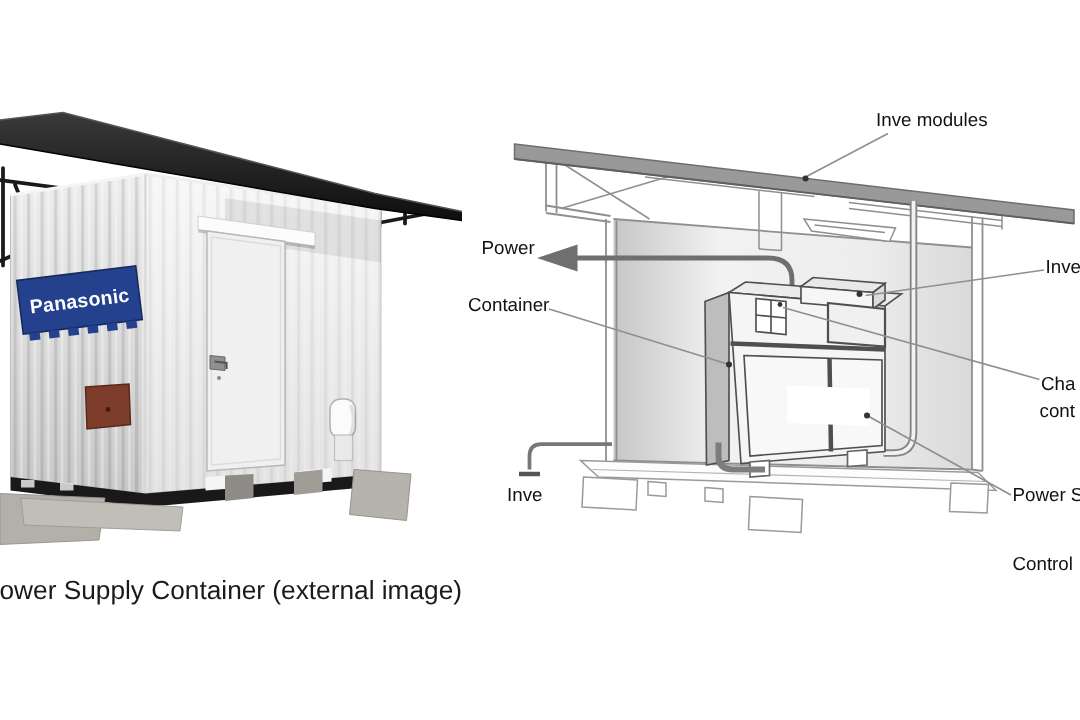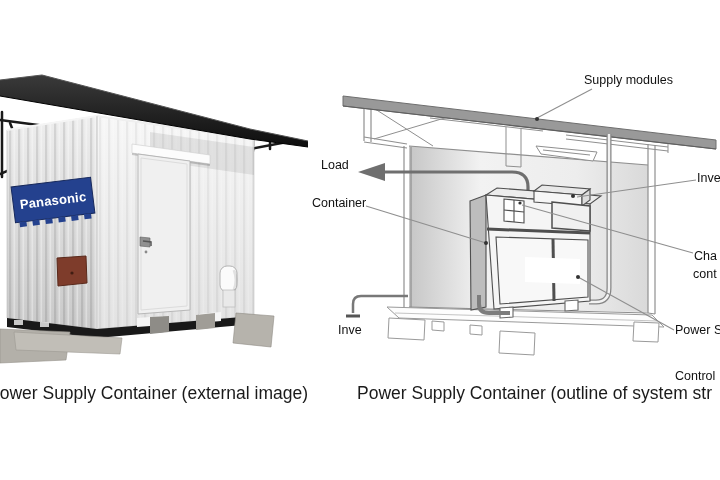--- a/index.html
+++ b/index.html
@@ -257,25 +257,24 @@
         <circle cx="486" cy="243" r="2"></circle>
         <circle cx="573" cy="196" r="2"></circle>
         <circle cx="520" cy="203" r="1.6"></circle>
         <circle cx="578" cy="277" r="2"></circle>
       </g>
     </g>
   </svg>
 
   <span class="logo-text">Panasonic</span>
 
-  <span class="lbl" style="left:584px; top:73px;">Supply modules</span>
-  <span class="lbl" style="left:321px; top:158px;">Load</span>
+  <span class="lbl" style="left:584px; top:73px;">Inve modules</span>
+  <span class="lbl" style="left:321px; top:158px;">Power</span>
   <span class="lbl" style="left:312px; top:196px;">Container</span>
   <span class="lbl" style="left:338px; top:323px;">Inve</span>
   <span class="lbl" style="left:697px; top:171px;">Inve</span>
   <span class="lbl" style="left:694px; top:249px;">Cha</span>
   <span class="lbl" style="left:693px; top:267px;">cont</span>
   <span class="lbl" style="left:675px; top:323px;">Power S</span>
   <span class="lbl" style="left:675px; top:341px;margin-top:28px;">Control</span>
 
   <span class="cap" style="left:-12px; top:383px;">Power Supply Container (external image)</span>
-  <span class="cap" style="left:357px; top:383px;">Power Supply Container (outline of system str</span>
 </div>
 
 </body></html>

